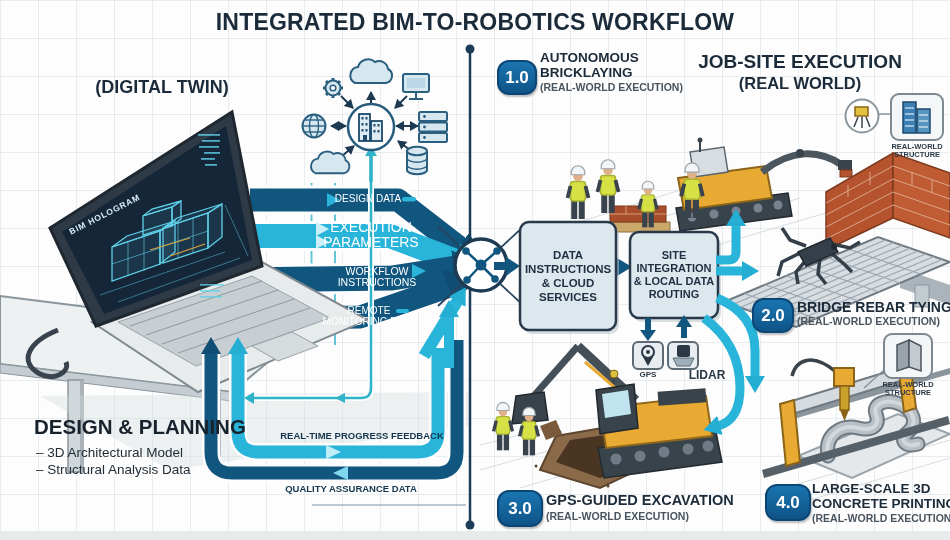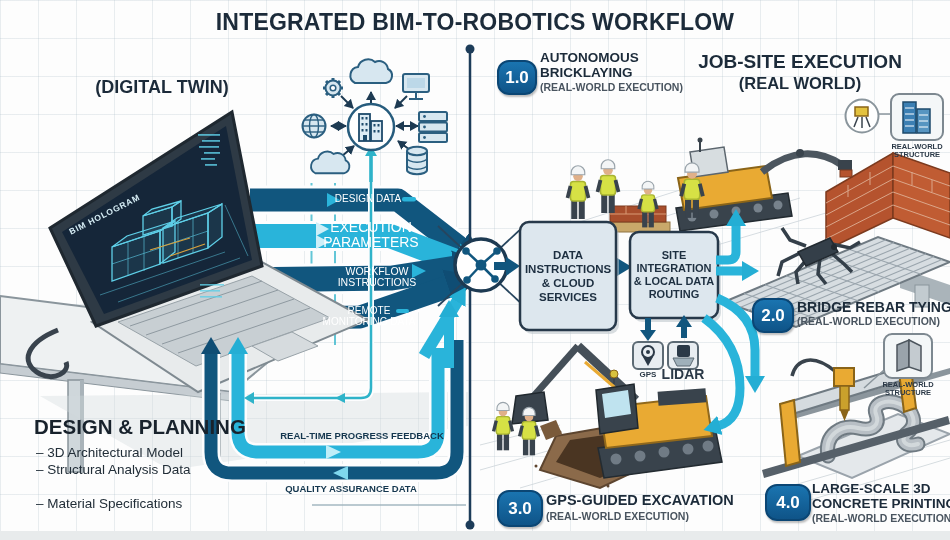--- a/index.html
+++ b/index.html
@@ -499,21 +499,21 @@
   <span>SERVICES</span>
 </div>
 <div class="boxtxt" style="left:630px;top:232px;width:88px;height:86px;font-size:11px;line-height:13px">
   <span>SITE</span>
   <span>INTEGRATION</span>
   <span>&amp; LOCAL DATA</span>
   <span>ROUTING</span>
 </div>
 
 <div class="lbl c" style="left:648px;top:375px;font-size:8px;font-weight:700;color:#2b3947">GPS</div>
-<div class="lbl c" style="left:683px;top:375px;font-size:14px;font-weight:700;color:#2b3947">LIDAR</div>
+<div class="lbl c" style="left:707px;top:375px;font-size:12px;font-weight:700;color:#2b3947">LIDAR</div>
 
 <div class="lbl c" style="left:800px;top:62px;font-size:19px;font-weight:800;color:#1c2b3a">JOB-SITE EXECUTION</div>
 <div class="lbl c" style="left:800px;top:84px;font-size:16.5px;font-weight:700;color:#1c2b3a">(REAL WORLD)</div>
 
 <div class="badge" style="left:497px;top:60px;width:36px;height:31px">1.0</div>
 <div class="lbl stack" style="left:540px;top:51px;font-size:13.5px;line-height:14.5px;font-weight:800;color:#1c2b3a">
   <span>AUTONOMOUS</span>
   <span>BRICKLAYING</span>
 </div>
 <div class="lbl sub" style="left:540px;top:82px;font-size:10.5px">(REAL-WORLD EXECUTION)</div>
@@ -538,15 +538,14 @@
   <span>STRUCTURE</span>
 </div>
 <div class="lbl c stack" style="left:908px;top:389px;font-size:7.5px;font-weight:800;color:#2b3947">
   <span>REAL-WORLD</span>
   <span>STRUCTURE</span>
 </div>
 
 <div class="lbl" style="left:34px;top:416px;font-size:20.5px;font-weight:800;color:#18222c">DESIGN &amp; PLANNING</div>
 <div class="lbl" style="left:36px;top:446px;font-size:13.5px;color:#222e38;font-weight:500">– 3D Architectural Model</div>
 <div class="lbl" style="left:36px;top:463px;font-size:13.5px;color:#222e38;font-weight:500">– Structural Analysis Data</div>
-<div class="lbl" style="left:36px;top:497px;font-size:13.5px;color:#222e38;font-weight:500">– Material Specifications</div>
 
 </div>
 
 </body></html>

